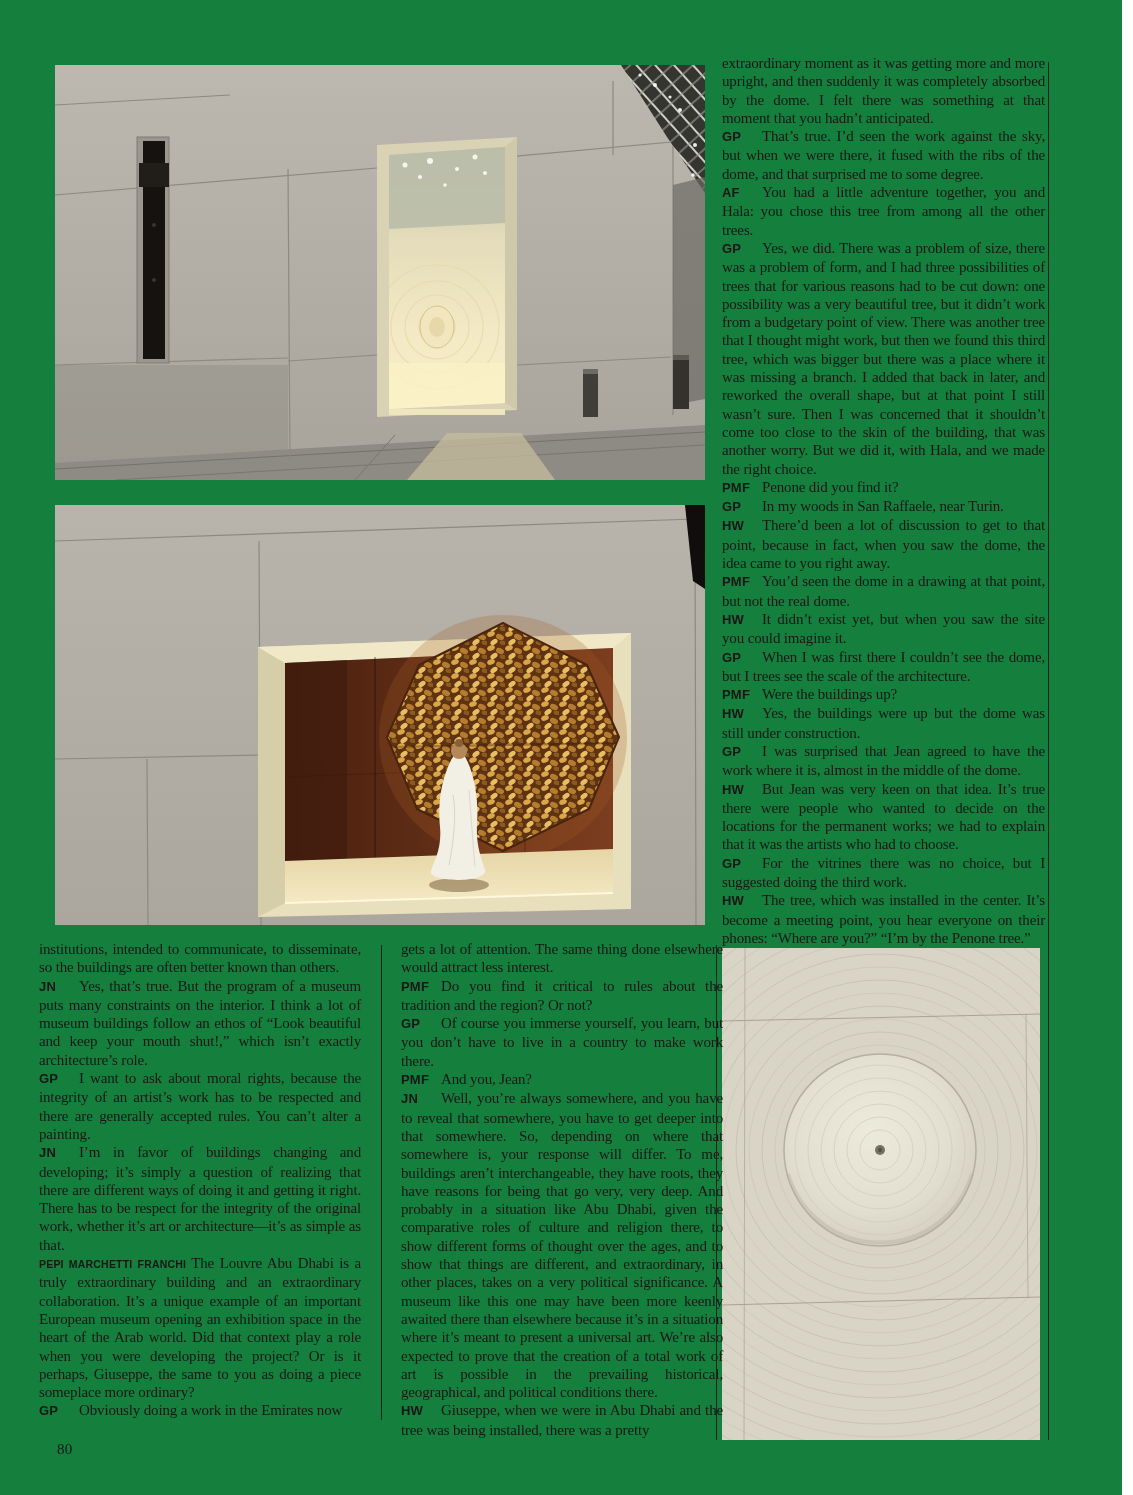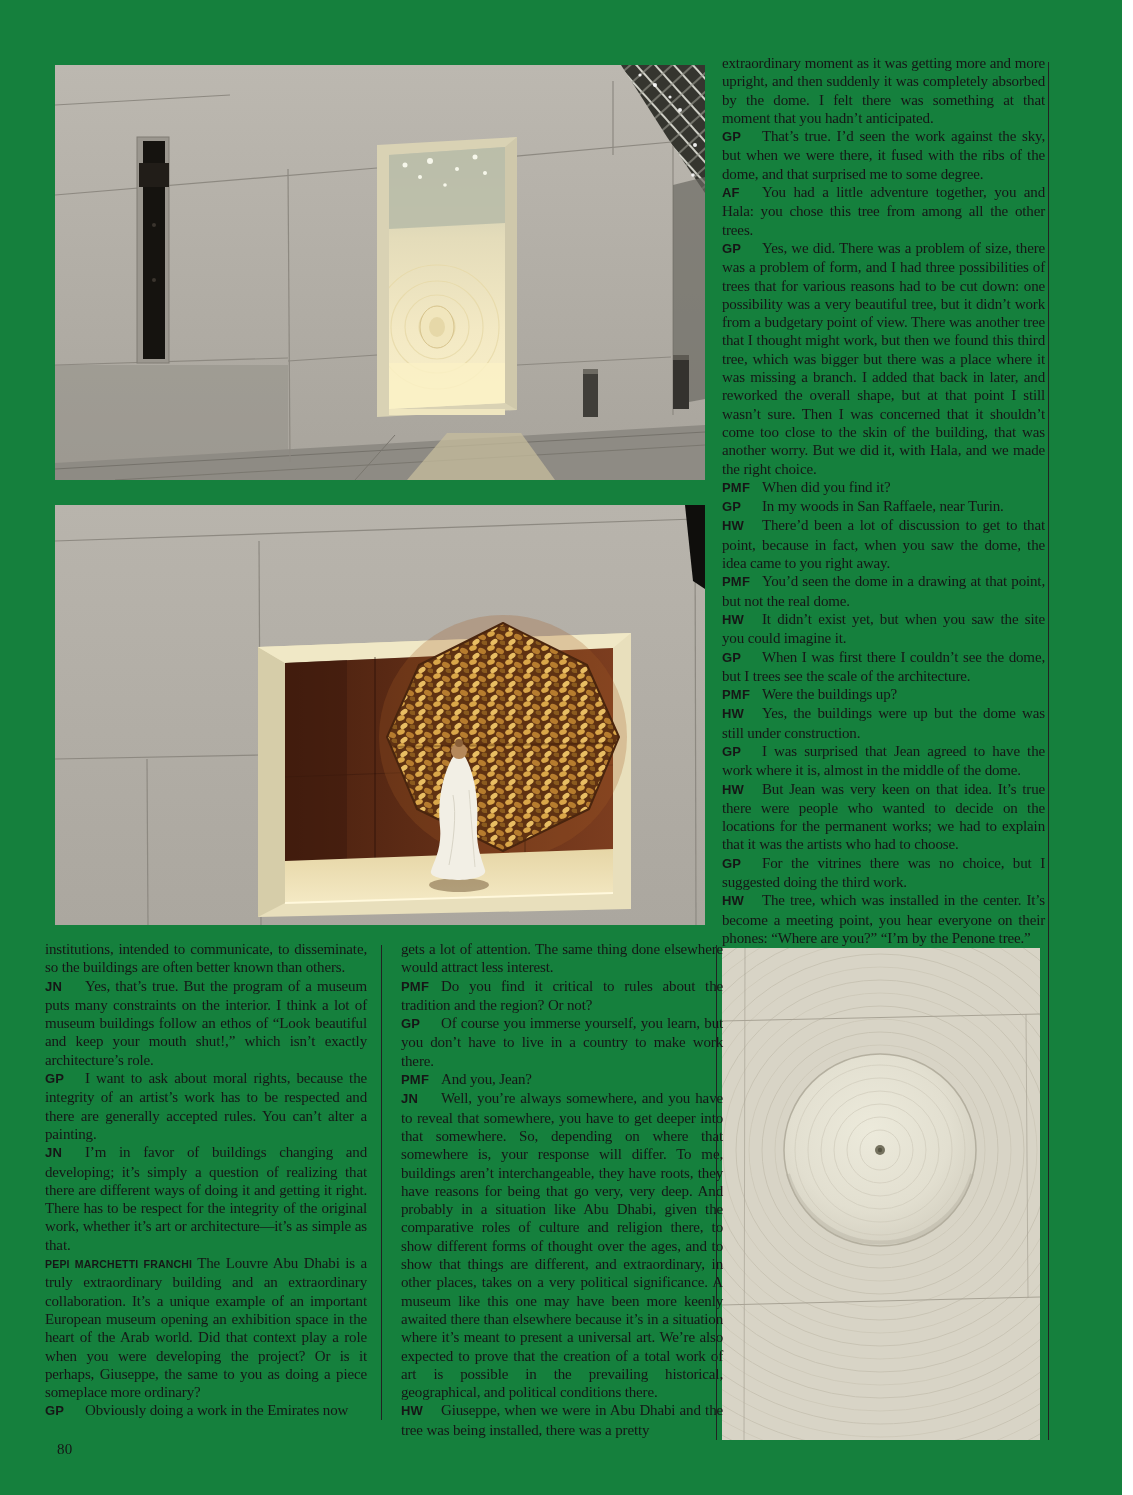--- a/index.html
+++ b/index.html
@@ -7,21 +7,21 @@
         font-family:"Liberation Serif","DejaVu Serif",serif;color:#161616;}
   figure{margin:0;padding:0;}
   .photo{position:absolute;overflow:hidden;}
   .photo svg{display:block;}
   .photo1{left:55px;top:65px;width:650px;height:415px;}
   .photo2{left:55px;top:505px;width:650px;height:420px;}
   .photo3{left:722px;top:948px;width:318px;height:492px;}
   .col{position:absolute;text-align:justify;font-size:15px;line-height:18.3px;letter-spacing:-0.15px;}
   .col p{margin:0;}
   .col-right{left:722px;top:54px;width:323px;}
-  .col-left{left:45px;top:940px;width:322px;}
+  .col-left{left:39px;top:940px;width:322px;}
   .col-mid{left:401px;top:940px;width:322px;}
   .spk{display:inline-block;width:40px;font-family:"Liberation Sans","DejaVu Sans",sans-serif;
        font-weight:bold;font-size:13px;letter-spacing:0.2px;}
   .spk-name{font-family:"Liberation Sans","DejaVu Sans",sans-serif;font-weight:bold;
        font-size:10.5px;letter-spacing:0.2px;margin-right:5px;}
   .vrule{position:absolute;width:1px;background:#222222;}
   .rule-a{left:381px;top:945px;height:475px;}
   .rule-b{left:716px;top:945px;height:495px;}
   .rule-c{left:1048px;top:62px;height:1378px;}
   .pagenum{position:absolute;left:57px;top:1441px;font-size:15px;letter-spacing:0.2px;text-align:right;}
@@ -192,21 +192,21 @@
         </g>
       </g>
     </svg>
   </figure>
 
   <div class="col col-right">
     <p class="turn"><span>extraordinary moment as it was getting more and more upright, and then suddenly it was completely absorbed by the dome. I felt there was something at that moment that you hadn’t anticipated.</span></p>
     <p class="turn"><span class="spk">GP</span><span>That’s true. I’d seen the work against the sky, but when we were there, it fused with the ribs of the dome, and that surprised me to some degree.</span></p>
     <p class="turn"><span class="spk">AF</span><span>You had a little adventure together, you and Hala: you chose this tree from among all the other trees.</span></p>
     <p class="turn"><span class="spk">GP</span><span>Yes, we did. There was a problem of size, there was a problem of form, and I had three possibilities of trees that for various reasons had to be cut down: one possibility was a very beautiful tree, but it didn’t work from a budgetary point of view. There was another tree that I thought might work, but then we found this third tree, which was bigger but there was a place where it was missing a branch. I added that back in later, and reworked the overall shape, but at that point I still wasn’t sure. Then I was concerned that it shouldn’t come too close to the skin of the building, that was another worry. But we did it, with Hala, and we made the right choice.</span></p>
-    <p class="turn"><span class="spk">PMF</span><span>When did you find it?</span></p>
+    <p class="turn"><span class="spk">PMF</span><span>Penone did you find it?</span></p>
     <p class="turn"><span class="spk">GP</span><span>In my woods in San Raffaele, near Turin.</span></p>
     <p class="turn"><span class="spk">HW</span><span>There’d been a lot of discussion to get to that point, because in fact, when you saw the dome, the idea came to you right away.</span></p>
     <p class="turn"><span class="spk">PMF</span><span>You’d seen the dome in a drawing at that point, but not the real dome.</span></p>
     <p class="turn"><span class="spk">HW</span><span>It didn’t exist yet, but when you saw the site you could imagine it.</span></p>
     <p class="turn"><span class="spk">GP</span><span>When I was first there I couldn’t see the dome, but I trees see the scale of the architecture.</span></p>
     <p class="turn"><span class="spk">PMF</span><span>Were the buildings up?</span></p>
     <p class="turn"><span class="spk">HW</span><span>Yes, the buildings were up but the dome was still under construction.</span></p>
     <p class="turn"><span class="spk">GP</span><span>I was surprised that Jean agreed to have the work where it is, almost in the middle of the dome.</span></p>
     <p class="turn"><span class="spk">HW</span><span>But Jean was very keen on that idea. It’s true there were people who wanted to decide on the locations for the permanent works; we had to explain that it was the artists who had to choose.</span></p>
     <p class="turn"><span class="spk">GP</span><span>For the vitrines there was no choice, but I suggested doing the third work.</span></p>

